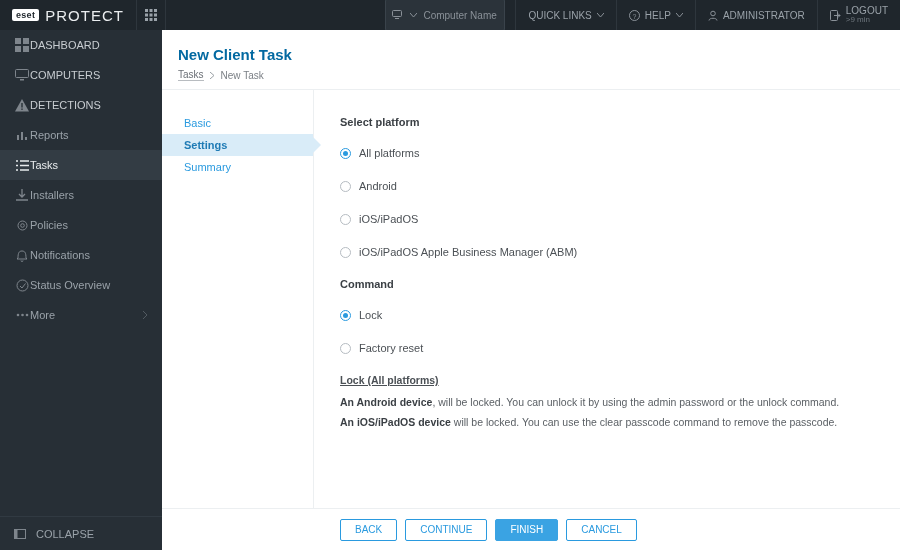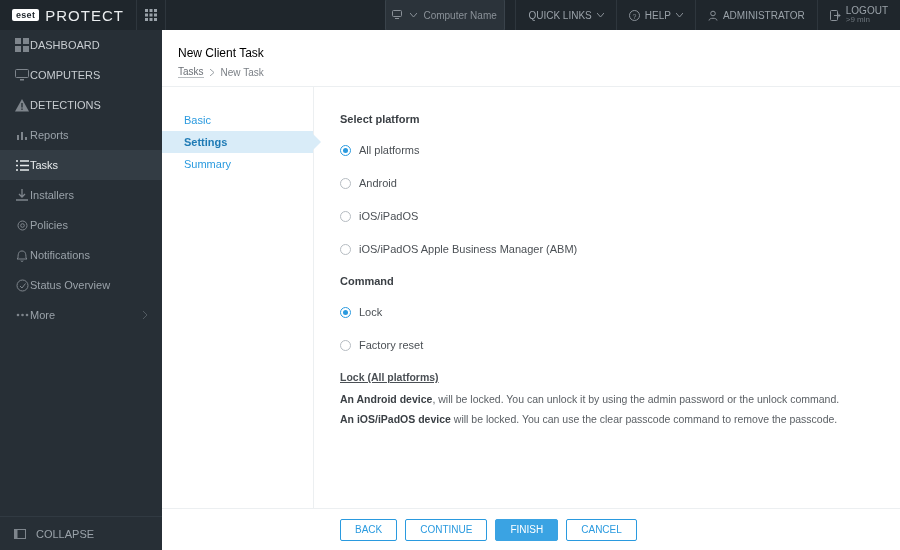--- a/index.html
+++ b/index.html
@@ -25,21 +25,21 @@
   .nav-item { display: flex; align-items: center; height: 30px; padding: 0 14px; cursor: pointer; color: #9aa2a9; }
   .nav-item.top { color: #c8cdd1; }
   .nav-item.active { background: #333c44; color: #e8ebed; }
   .nav-item .ic { width: 16px; display: flex; justify-content: center; }
   .nav-item .chev { margin-left: auto; opacity: .5; }
   .collapse { height: 34px; display: flex; align-items: center; gap: 10px; padding: 0 14px; color: #9aa2a9; border-top: 1px solid #313a42; cursor: pointer; }
 
   
   .main { flex: 1; display: flex; flex-direction: column; background: #fff; }
   .page-head { padding: 16px 16px 8px 16px; }
-  .page-title { font-size: 12px; font-weight: 400; color: #000000; margin-bottom: 6px; }
+  .page-title { font-size: 15px; font-weight: 700; color: #0369a1; margin-bottom: 6px; }
   .crumbs { font-size: 10px; color: #7a7f85; display: flex; align-items: center; gap: 6px; }
   .crumbs .lnk { color: #6a6f75; border-bottom: 1px solid #b8bcc0; cursor: pointer; }
   .wizard { flex: 1; display: flex; border-top: 1px solid #eceff1; }
   .steps { width: 152px; border-right: 1px solid #eceff1; padding-top: 22px; }
   .step { height: 22px; display: flex; align-items: center; padding-left: 22px; font-size: 11px; color: #2a9adf; position: relative; cursor: pointer; }
   .step.active { background: #d9ecf8; font-weight: 600; color: #1f7bb5; }
   .step.active::after { content: ""; position: absolute; right: -8px; top: 3px; width: 0; height: 0; border-top: 8px solid transparent; border-bottom: 8px solid transparent; border-left: 8px solid #d9ecf8; }
   .panel { flex: 1; padding: 22px 26px; font-size: 11px; color: #4b5055; overflow: auto; }
   .sect-title { font-weight: 600; color: #3a3f44; margin-bottom: 8px; margin-top: 4px; }
   .radio-row { display: flex; align-items: center; gap: 8px; height: 16px; margin: 17px 0; cursor: pointer; }

